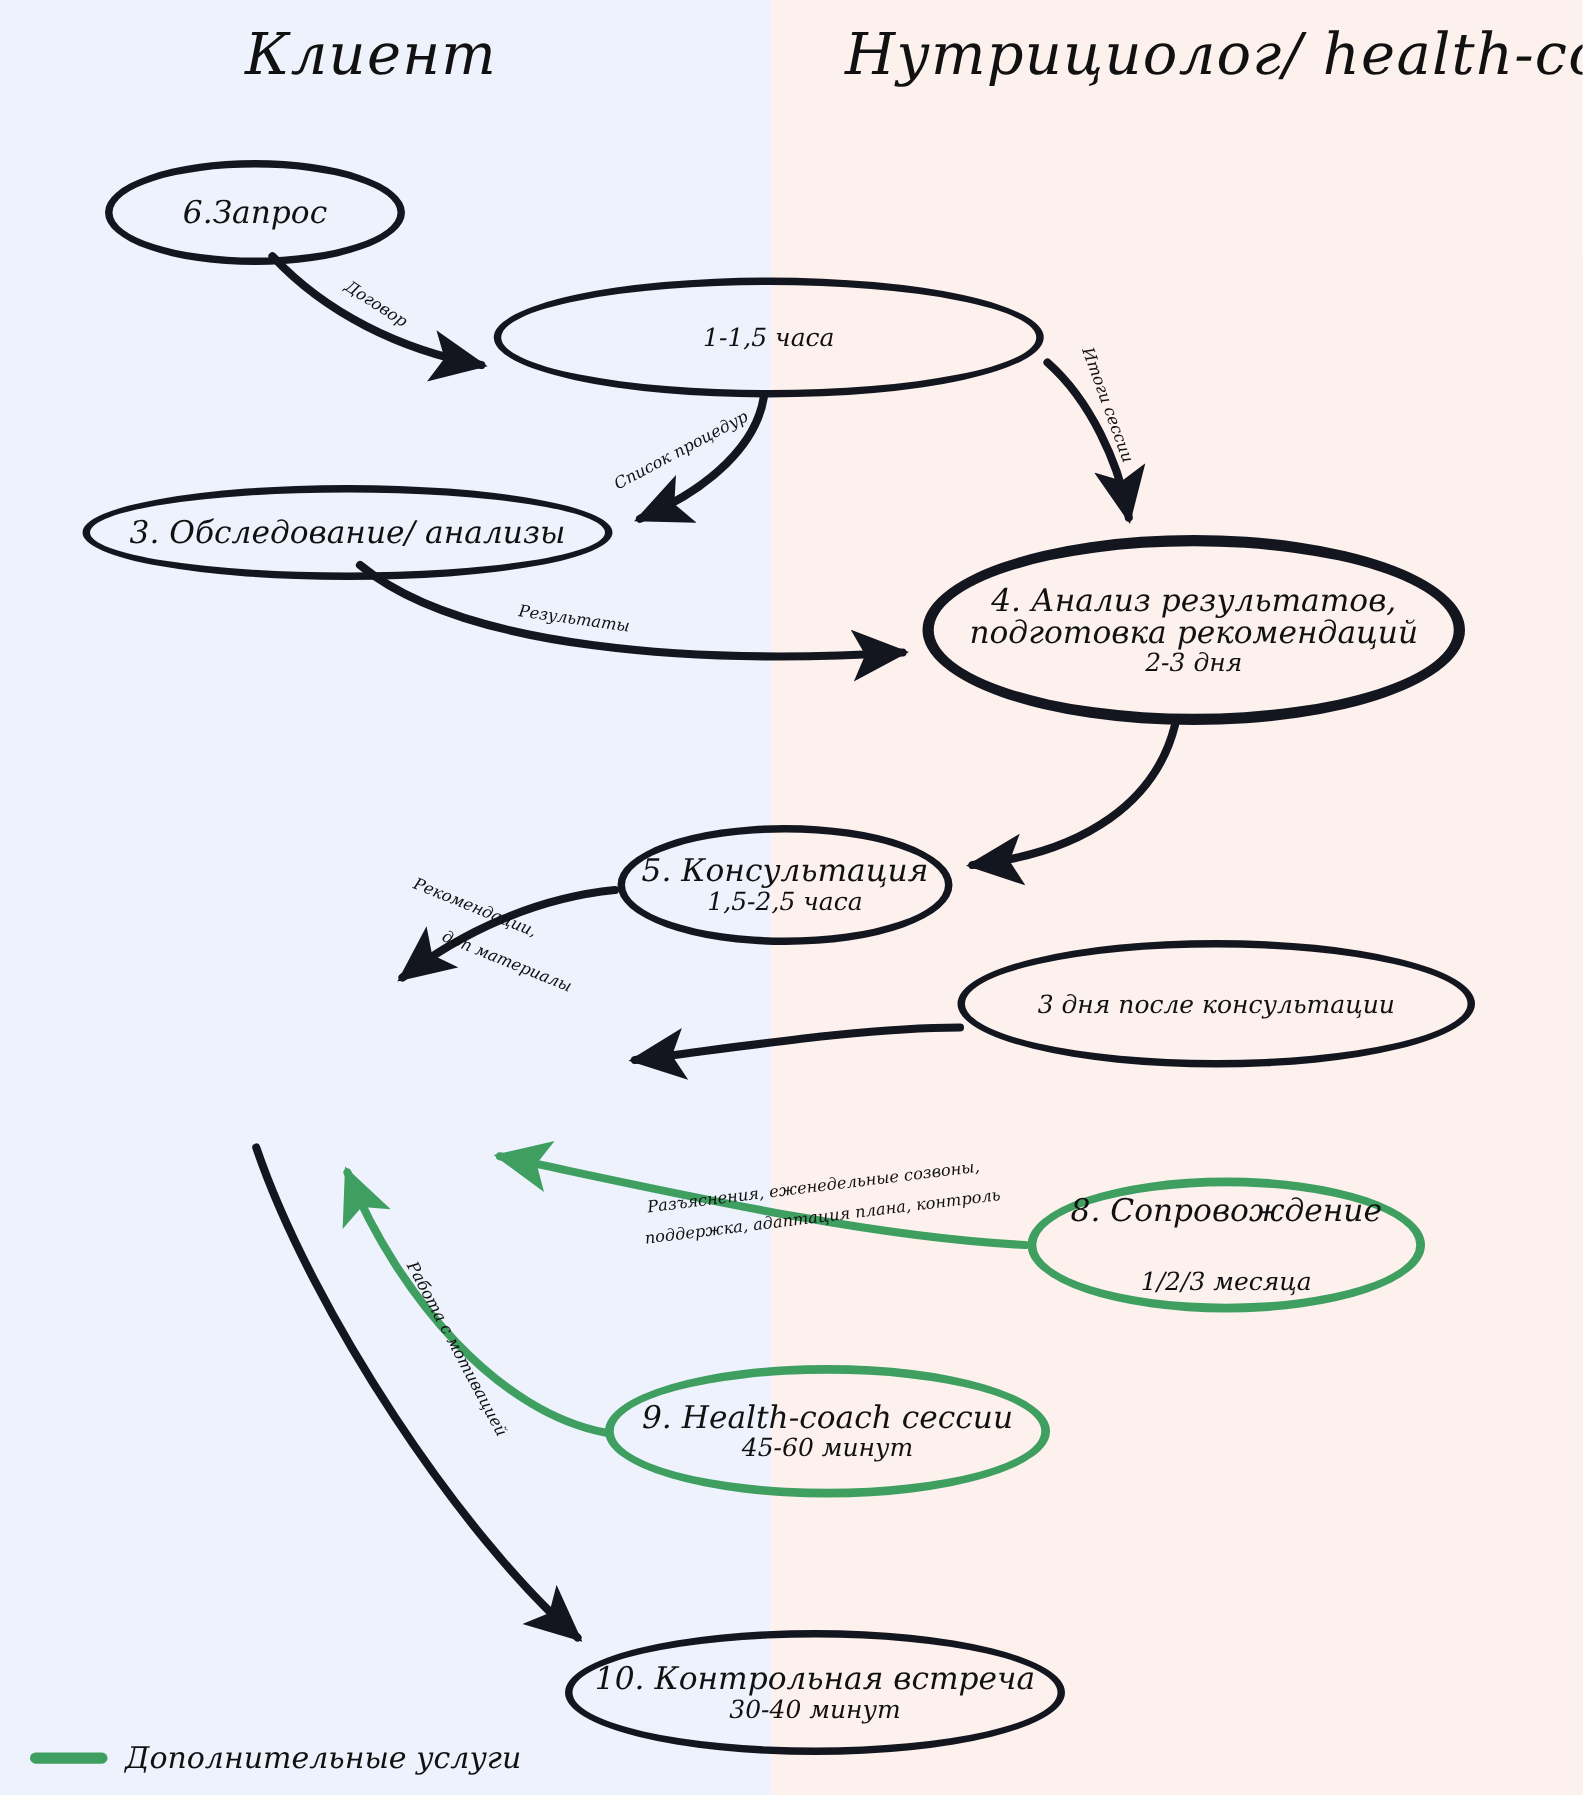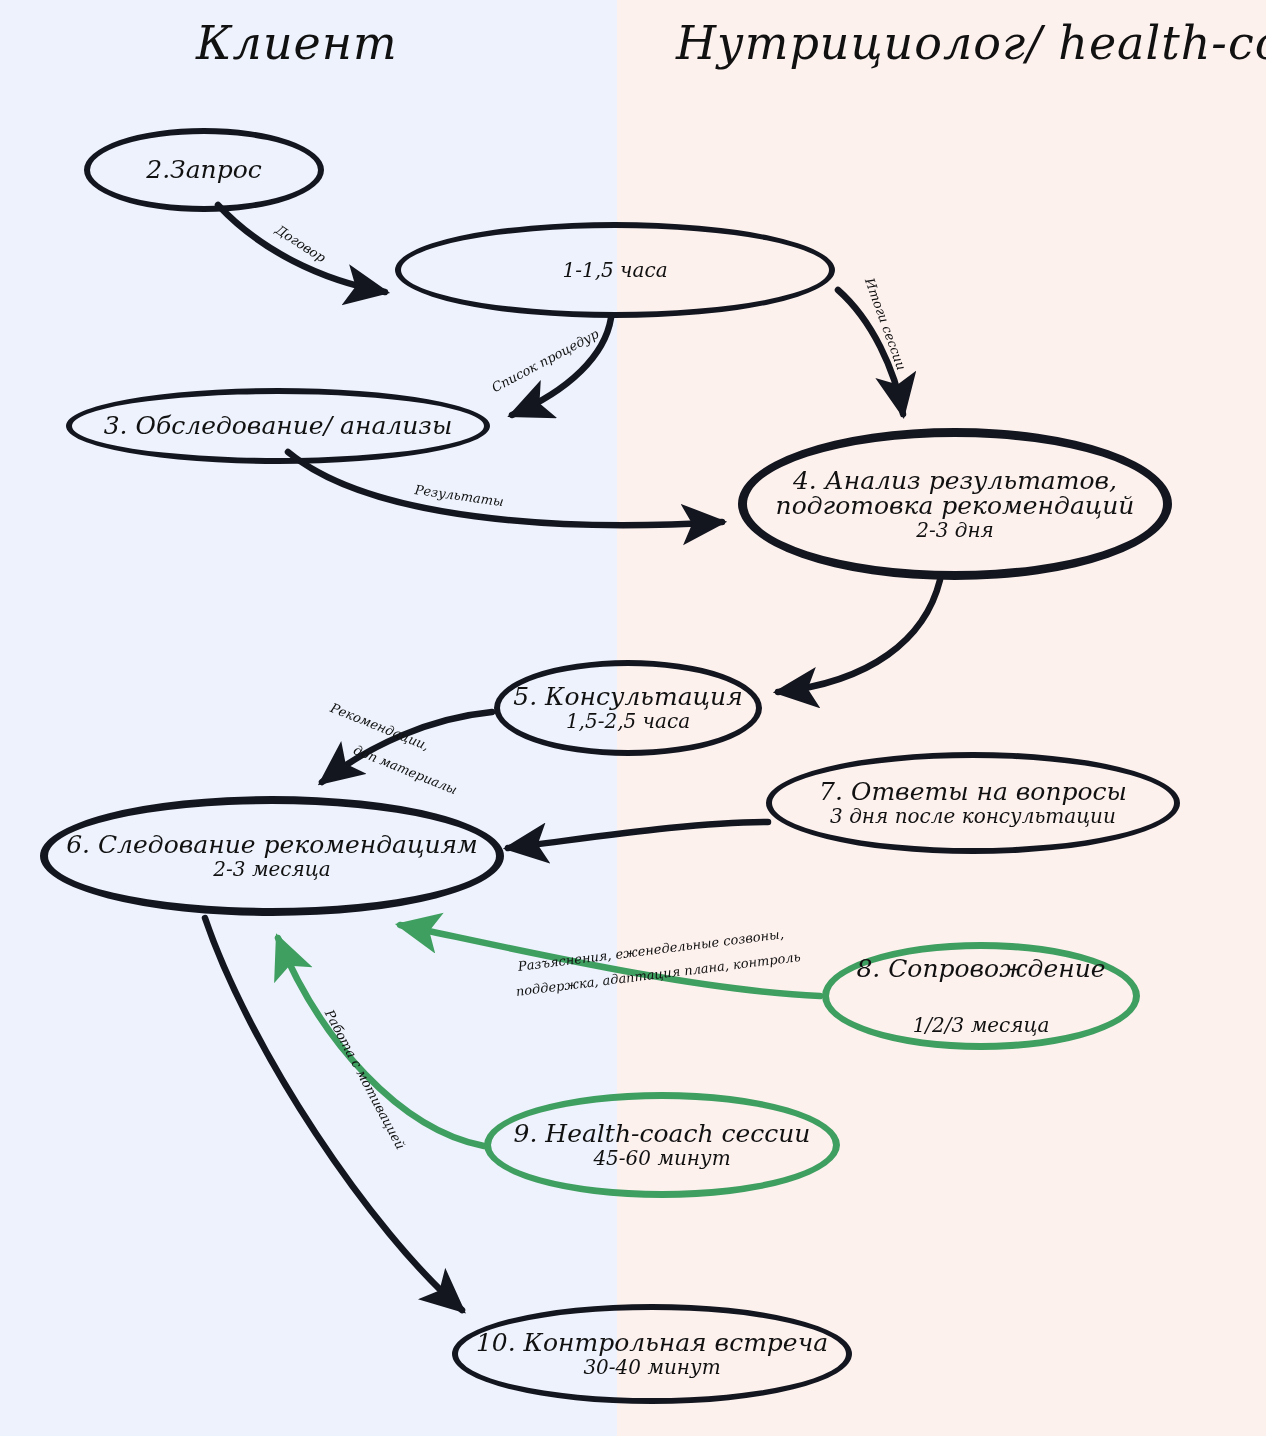--- a/index.html
+++ b/index.html
@@ -156,21 +156,21 @@
 
   <div class="edge-label" style="left:334px; top:700px; transform: rotate(22deg);">Рекомендации,</div>
   <div class="edge-label" style="left:357px; top:742px; transform: rotate(22deg);">доп материалы</div>
 
   <div class="edge-label" style="left:517px; top:959px; transform: rotate(-7deg);">Разъяснения, еженедельные созвоны,</div>
   <div class="edge-label" style="left:515px; top:984px; transform: rotate(-7deg);">поддержка, адаптация плана, контроль</div>
 
   <div class="edge-label" style="left:335px; top:1007px; transform: rotate(62deg);">Работа с мотивацией</div>
 
   <div class="node black" id="n1" style="left:84px; top:128px; width:240px; height:84px; border-width:6px; border-radius:50% / 50%;">
-    <div class="title">2.Запрос</div>
+    <div class="title">6.Запрос</div>
   </div>
 
   <div class="node black" id="n2" style="left:395px; top:222px; width:440px; height:96px; border-width:6px; border-radius:50% / 50%;">
     <div class="sub">1-1,5 часа</div>
   </div>
 
   <div class="node black" id="n3" style="left:66px; top:388px; width:424px; height:76px; border-width:6px; border-radius:50% / 50%;align-items:center;">
     <div class="title">3. Обследование/ анализы</div>
   </div>
 
@@ -178,39 +178,38 @@
     <div class="title">4. Анализ результатов,</div>
     <div class="title">подготовка рекомендаций</div>
     <div class="sub">2-3 дня</div>
   </div>
 
   <div class="node black" id="n5" style="left:494px; top:660px; width:268px; height:96px; border-width:6px; border-radius:50% / 50%;">
     <div class="title">5. Консультация</div>
     <div class="sub">1,5-2,5 часа</div>
   </div>
 
-  <div class="node black" id="n6" style="left:40px; top:796px; width:464px; height:120px; border-width:8px; border-radius:50% / 50%;">
-    <div class="title">6. Следование рекомендациям</div>
-    <div class="sub">2-3 месяца</div>
-  </div>
 
   <div class="node black" id="n7" style="left:766px; top:752px; width:414px; height:102px; border-width:6px; border-radius:50% / 50%;">
-    <div class="title">7. Ответы на вопросы</div>
     <div class="sub">3 дня после консультации</div>
   </div>
 
   <div class="node green" id="n8" style="left:822px; top:942px; width:318px; height:108px; border-width:7px; border-radius:50% / 50%;gap:32px;">
     <div class="title">8. Сопровождение</div>
     <div class="sub">1/2/3 месяца</div>
   </div>
 
   <div class="node green" id="n9" style="left:484px; top:1092px; width:356px; height:106px; border-width:7px; border-radius:50% / 50%;">
     <div class="title">9. Health-coach сессии</div>
     <div class="sub">45-60 минут</div>
   </div>
 
   <div class="node black" id="n10" style="left:452px; top:1304px; width:400px; height:100px; border-width:6px; border-radius:50% / 50%;">
     <div class="title">10. Контрольная встреча</div>
     <div class="sub">30-40 минут</div>
   </div>
 
+  <div id="legend">
+    <div class="swatch"></div>
+    <div class="legend-text">Дополнительные услуги</div>
+  </div>
 
 </div>
 
 </body></html>

